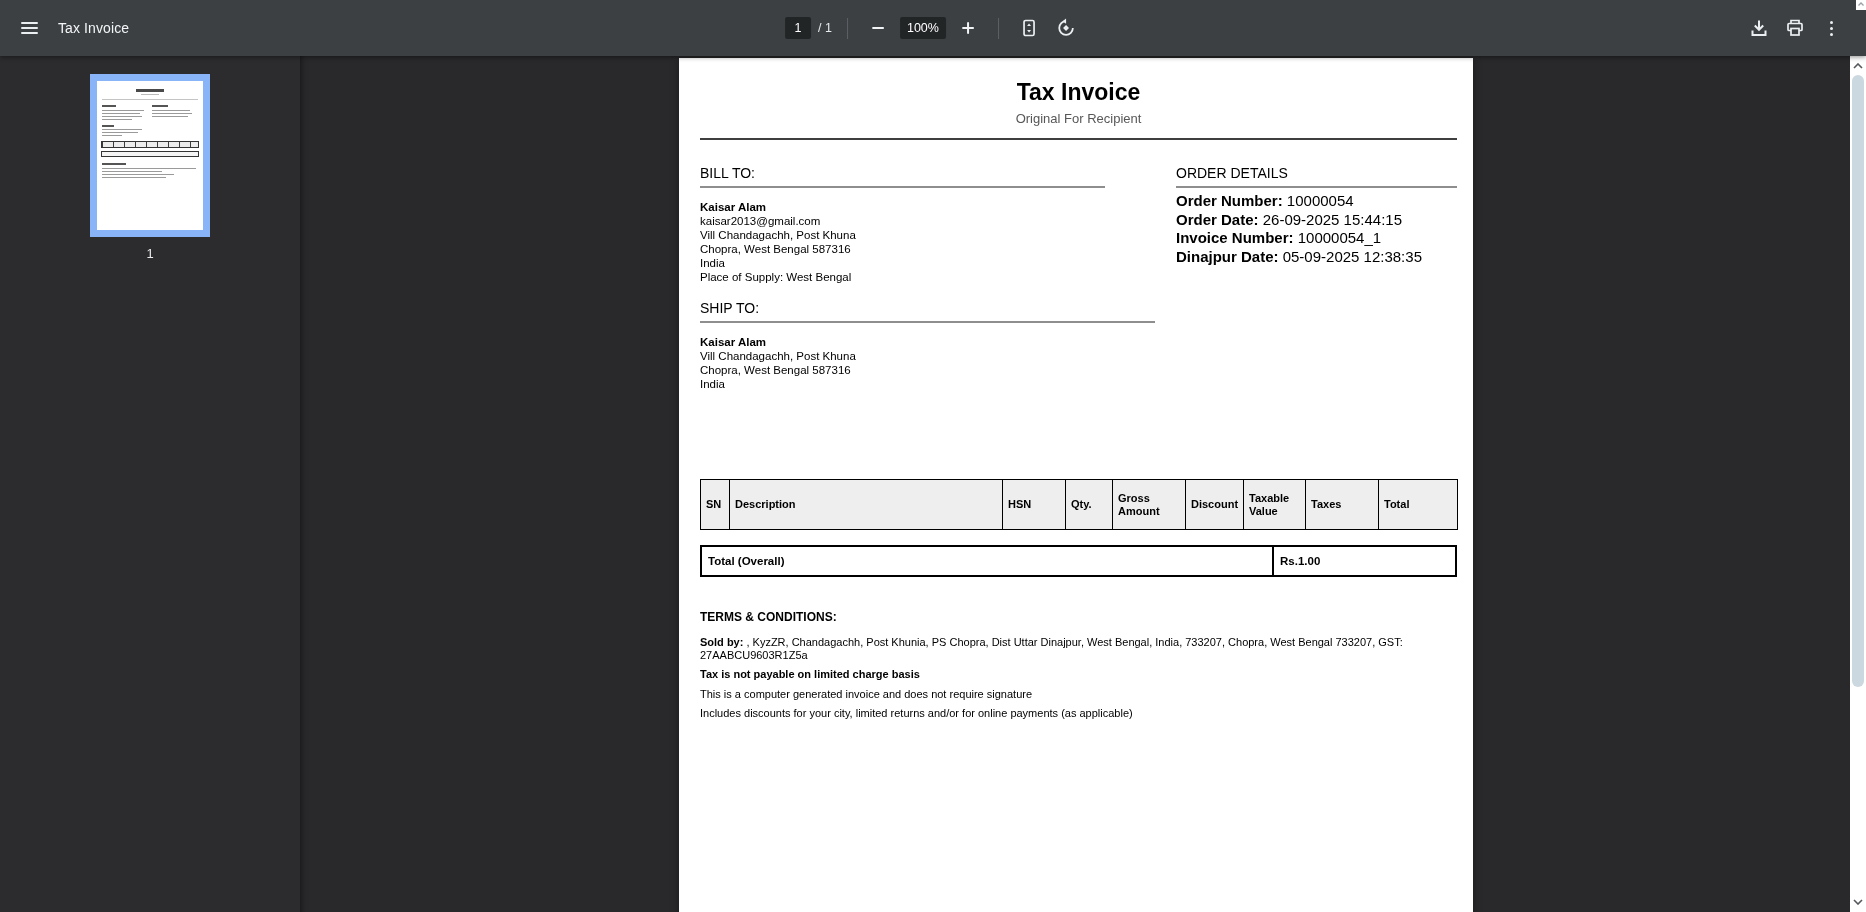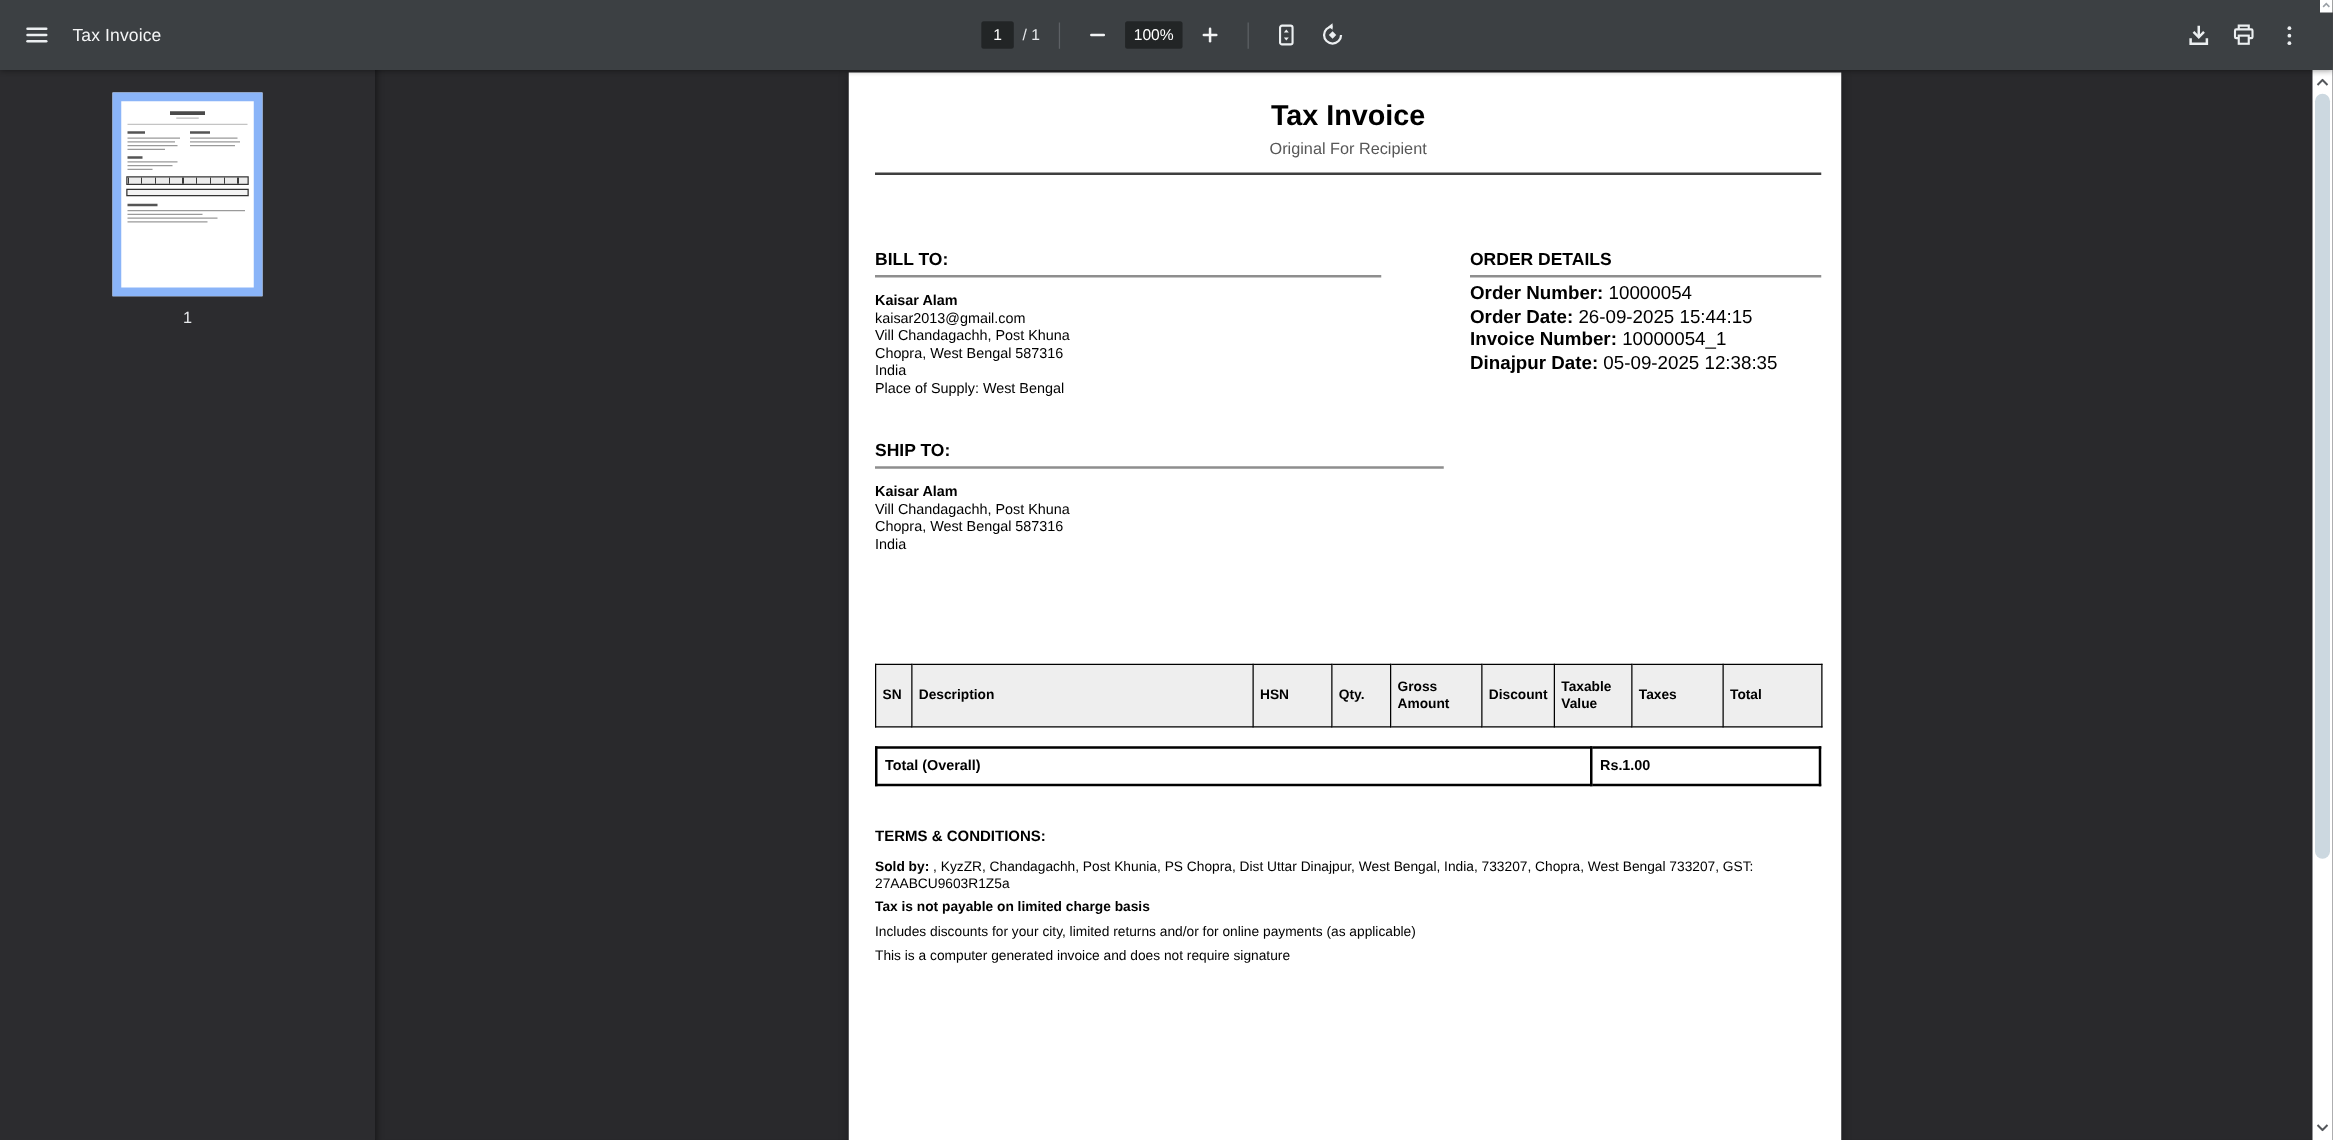--- a/index.html
+++ b/index.html
@@ -60,21 +60,21 @@
 
   
   .inv-title { font-size:23px; font-weight:bold; text-align:center; line-height:30px; margin-top:7px; }
   .inv-sub { font-size:13px; color:#575757; text-align:center; margin-top:4px; }
   .title-rule { height:2px; background:#3f3f3f; margin-top:12px; }
 
   .cols { display:flex; margin-top:25px; }
   .col-left { width:455px; flex:none; }
   .col-right { width:281px; flex:none; margin-left:21px; }
 
-  .sec-h { font-size:14px; font-weight:bold; padding-bottom:5px; border-bottom:2px solid #8e8e8e;margin-top:34px; }
+  .sec-h { font-size:14px; font-weight:normal; padding-bottom:5px; border-bottom:2px solid #8e8e8e; }
   .sec-h.narrow { width:405px; }
   .addr { margin-top:12px; font-size:11.5px; line-height:14px; }
   .addr .name { font-weight:bold; }
   .shipto { margin-top:16px; }
   .od-rows { margin-top:4px; font-size:15px; line-height:18.5px; }
   .od-rows b { font-weight:bold; }
 
   table.items { width:757px; margin-top:88px; border-collapse:collapse; table-layout:fixed; }
   table.items th { border:1px solid #000; background:#eee; height:50px; vertical-align:middle;
                    text-align:left; font-size:11px; font-weight:bold; padding:0 4px 0 5px; line-height:13px; }
@@ -277,22 +277,22 @@
           <td class="t-label">Total (Overall)</td>
           <td>Rs.1.00</td>
         </tr>
       </tbody>
         </table>
 
       <section class="terms">
         <h3>TERMS &amp; CONDITIONS:</h3>
         <p class="first"><span class="b">Sold by:</span> <span>, KyzZR, Chandagachh, Post Khunia, PS Chopra, Dist Uttar Dinajpur, West Bengal, India, 733207, Chopra, West Bengal 733207, GST: 27AABCU9603R1Z5a</span></p>
         <p class="b">Tax is not payable on limited charge basis</p>
+        <p>This is a computer generated invoice and does not require signature</p>
         <p>Includes discounts for your city, limited returns and/or for online payments (as applicable)</p>
-        <p>This is a computer generated invoice and does not require signature</p>
       </section>
 
     </div>
   </main>
 
   <div class="scrollbar">
     <div class="sb-arrow up">
       <svg width="10" height="6" viewBox="0 0 10 6">
         <path d="M1 5 L5 1 L9 5" stroke="#54575b" stroke-width="1.6" fill="none"></path>
       </svg>

